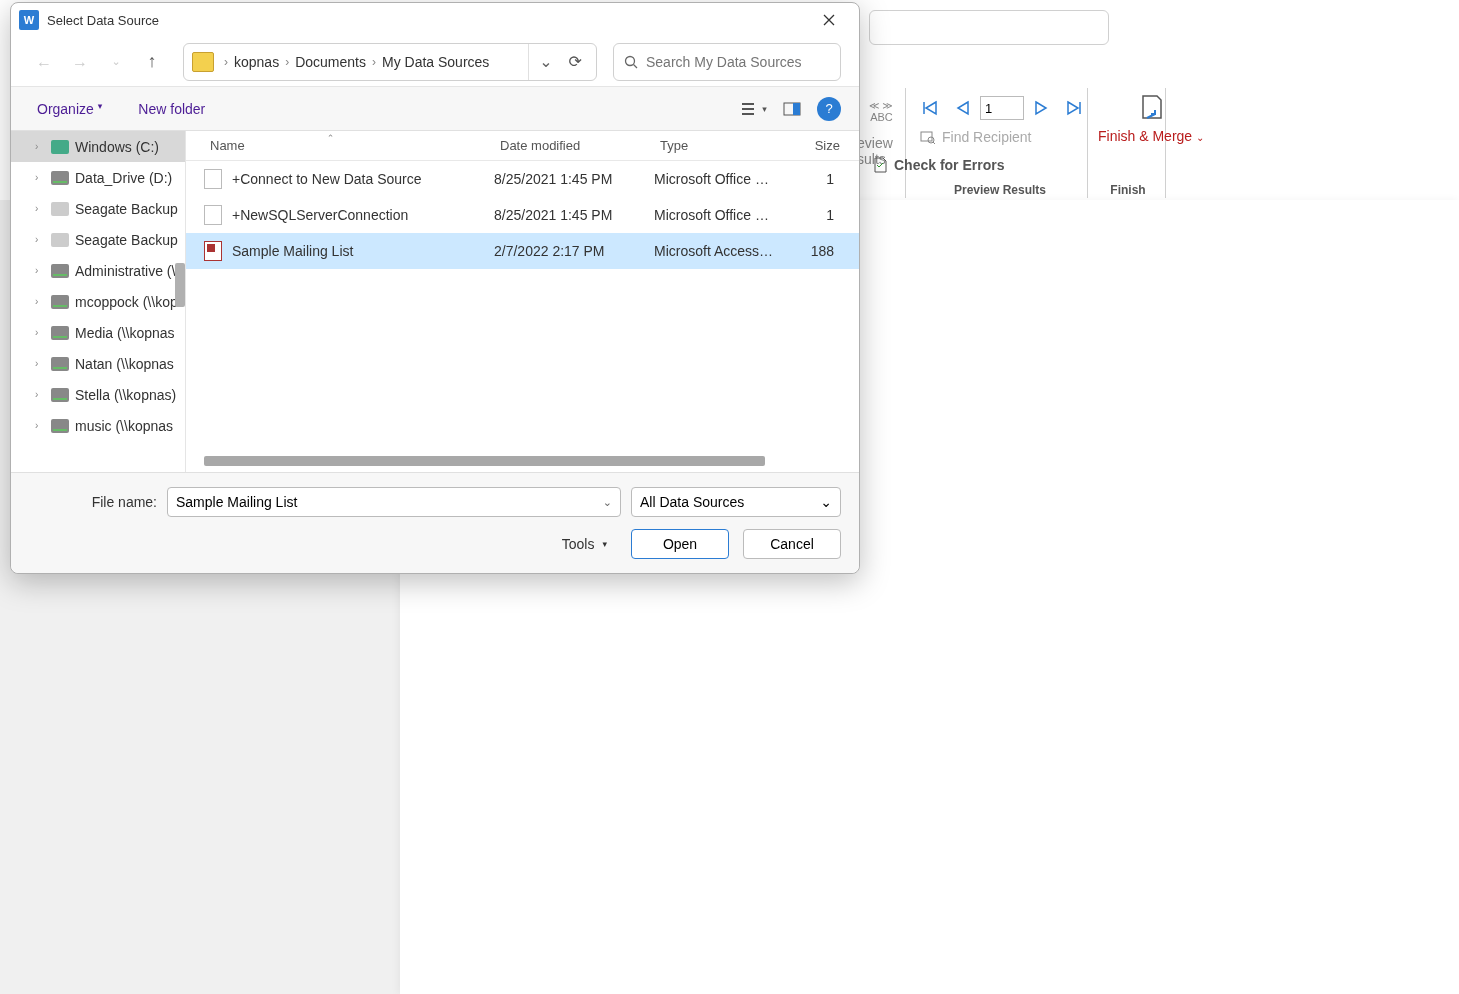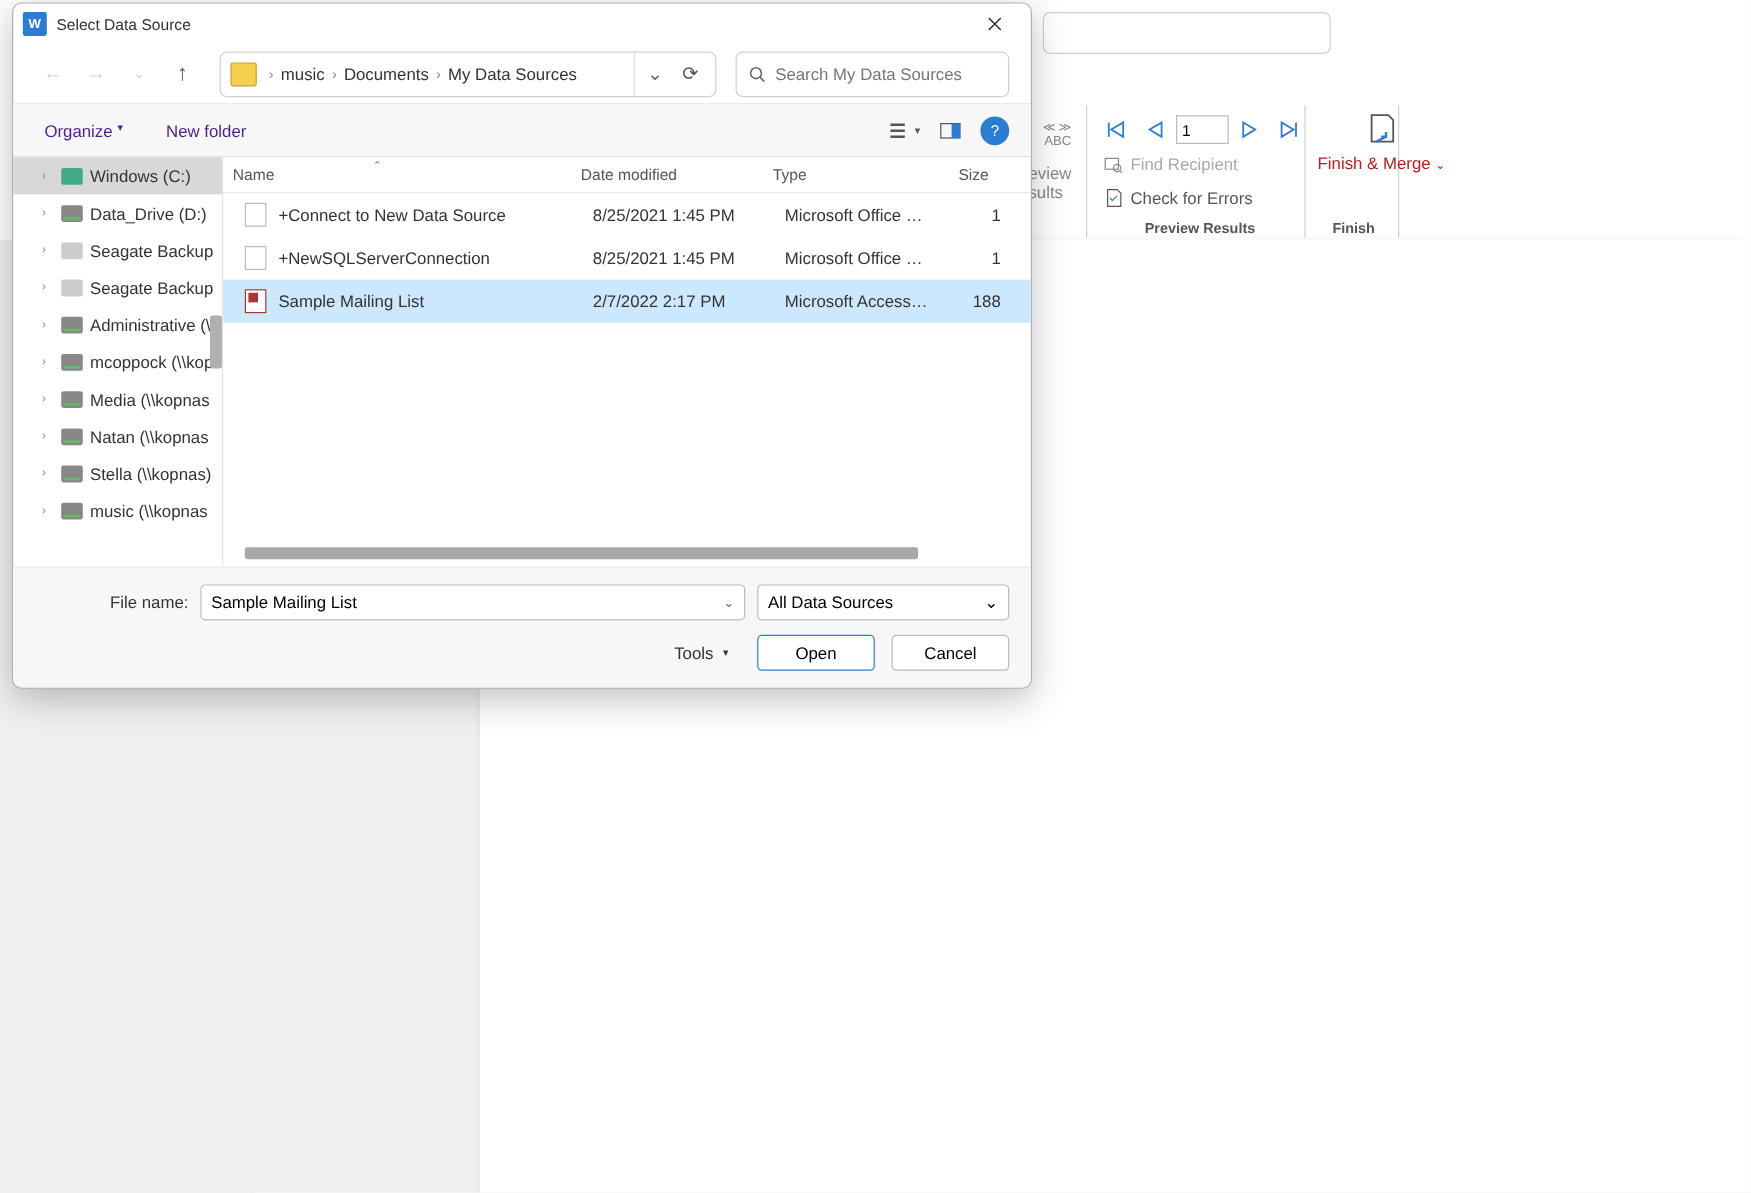--- a/index.html
+++ b/index.html
@@ -63,21 +63,21 @@
     .tree-item.selected { background: #d8d8d8; }
     .tree-chev { color: #888; font-size: 10px; margin-right: 6px; width: 10px; }
     .tree-icon { width: 18px; height: 14px; margin-right: 6px; flex-shrink: 0; }
     .drive-icon { background: #888; border-radius: 2px; position: relative; }
     .drive-icon::after { content:''; position:absolute; bottom:2px; left:2px; right:2px; height:2px; background:#6b6; }
     .disk-icon { background: #ccc; border-radius: 2px; }
     .win-icon { background: #4a8; border-radius: 2px; }
     .vscroll { position: absolute; right: 0; top: 132px; width: 10px; height: 44px; background: #b0b0b0; border-radius: 2px; }
     
     .file-area { flex: 1; display: flex; flex-direction: column; }
-    .col-header { display: flex; height: 30px; align-items: center; border-bottom: 1px solid #e8e8e8; color: #555; font-size: 13px; padding-left: 8px; }
+    .col-header { display: flex; height: 30px; align-items: center; border-bottom: 1px solid #e8e8e8; color: #555; font-size: 13px; padding-left: 24px; }
     .col-name { width: 290px; display:flex; align-items:center; gap:6px; }
     .col-date { width: 160px; }
     .col-type { width: 120px; }
     .col-size { width: 60px; text-align: right; }
     .sort-ind { font-size: 9px; color: #888; text-align: center; margin-left: -4px;}
     
     .file-row { display: flex; height: 36px; align-items: center; padding-left: 18px; font-size: 14px; color: #333; cursor: pointer; }
     .file-row.selected { background: #cce8ff; }
     .file-icon { width: 18px; height: 20px; margin-right: 10px; border: 1px solid #bbb; background: #fff; flex-shrink: 0; position: relative; }
     .file-icon.access { border-color: #a33; }
@@ -149,21 +149,21 @@
   </div>
 
   <div style="position:absolute; left:916px; top:126px;" class="tool-btn">
     <svg width="16" height="16" viewBox="0 0 16 16">
         <rect x="1" y="3" width="11" height="9" fill="none" stroke="#888"></rect>
         <circle cx="11" cy="11" r="3" fill="none" stroke="#888"></circle>
         <line x1="13" y1="13" x2="15" y2="15" stroke="#888"></line>
       </svg>
     <span style="color:#aaa;">Find Recipient</span>
   </div>
-  <div style="position:absolute; left:916px; top:154px;" class="tool-btn">
+  <div style="position:absolute; left:868px; top:154px;font-weight:bold;" class="tool-btn">
     <svg width="16" height="16" viewBox="0 0 16 16">
         <path d="M3 1h8l3 3v11H3z" fill="none" stroke="#555"></path>
         <path d="M5 8l2 2 4-4" fill="none" stroke="#393"></path>
       </svg>
     <span>Check for Errors</span>
   </div>
   <div class="ribbon-label" style="left:916px; width:168px;">Preview Results</div>
 
   <div style="position:absolute; left:1098px; top:92px;" class="finish-btn">
     <svg width="32" height="32" viewBox="0 0 32 32">
@@ -193,21 +193,21 @@
 
   <div class="navbar">
     <div class="nav-arrow disabled">←</div>
     <div class="nav-arrow disabled">→</div>
     <div class="nav-arrow disabled" style="font-size:11px;">⌄</div>
     <div class="nav-up">↑</div>
 
     <div class="breadcrumb-box">
       <div class="bc-icon"></div>
       <span class="bc-sep">›</span>
-      <span class="bc-item">music</span>
+      <span class="bc-item">kopnas</span>
       <span class="bc-sep">›</span>
       <span class="bc-item">Documents</span>
       <span class="bc-sep">›</span>
       <span class="bc-item">My Data Sources</span>
       <div class="bc-dropdown">⌄</div>
       <div class="bc-refresh">⟳</div>
     </div>
 
     <div class="search-box">
       <span class="search-icon">

